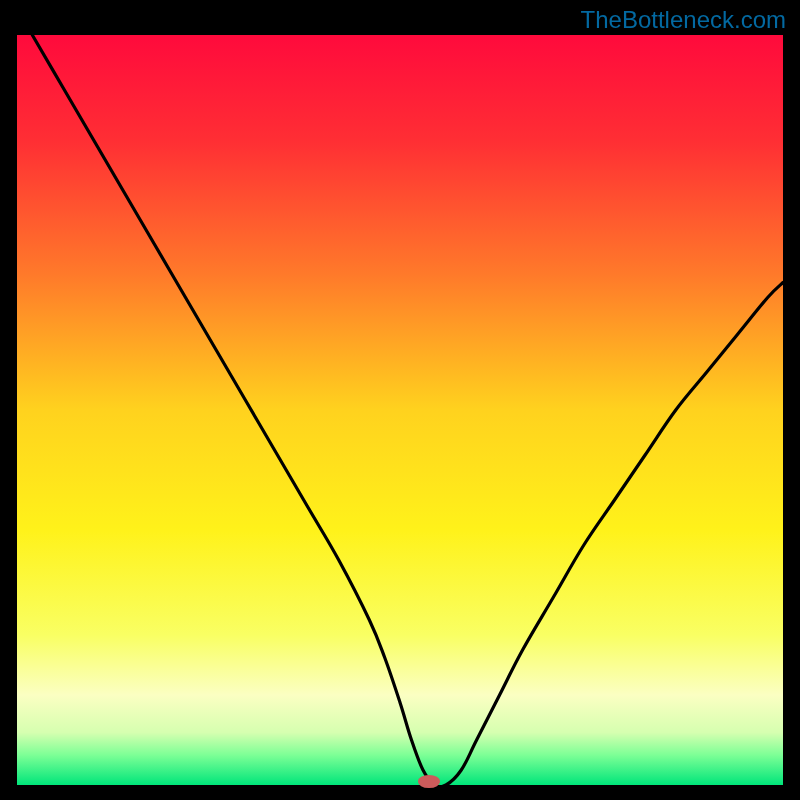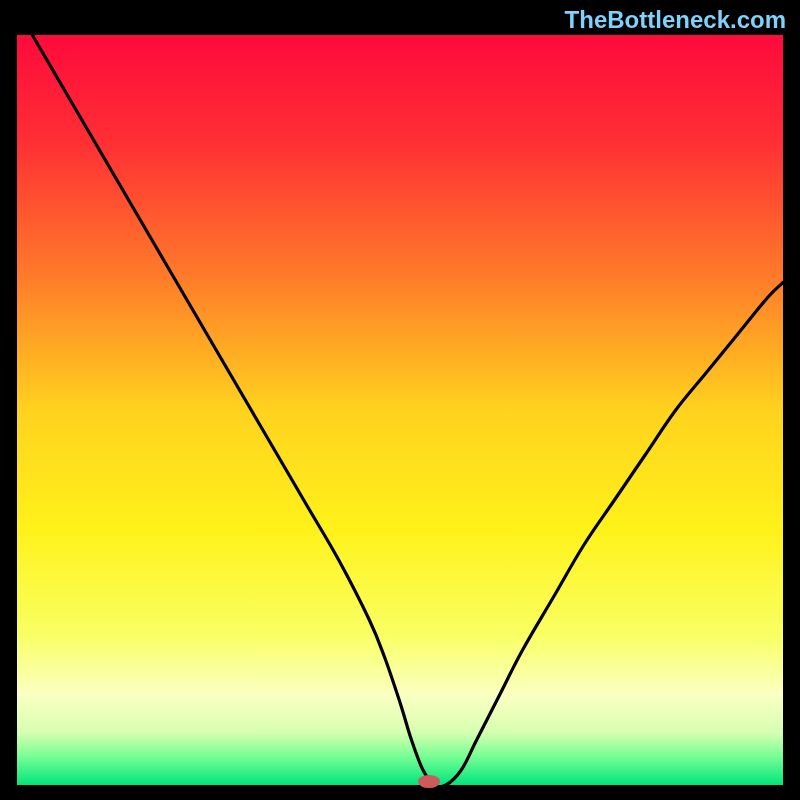--- a/index.html
+++ b/index.html
@@ -16,22 +16,22 @@
     height: 800px;
     background: #000;
   }
   .plot-area {
     position: absolute;
     box-sizing: border-box;
   }
   .watermark {
     position: absolute;
     font-family: Arial, Helvetica, sans-serif;
-    font-weight: bold;
-    color: #7dd3fc;
+    font-weight: normal;
+    color: #0369a1;
     z-index: 10;
   }
   svg.curve {
     position: absolute;
     left: 0;
     top: 0;
     z-index: 5;
     overflow: visible;
   }
   .marker {

